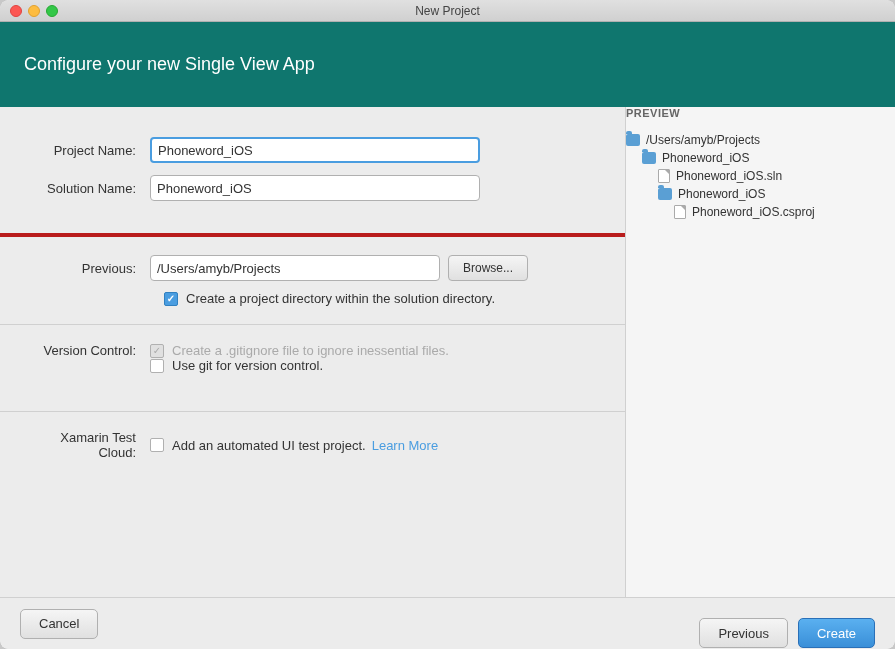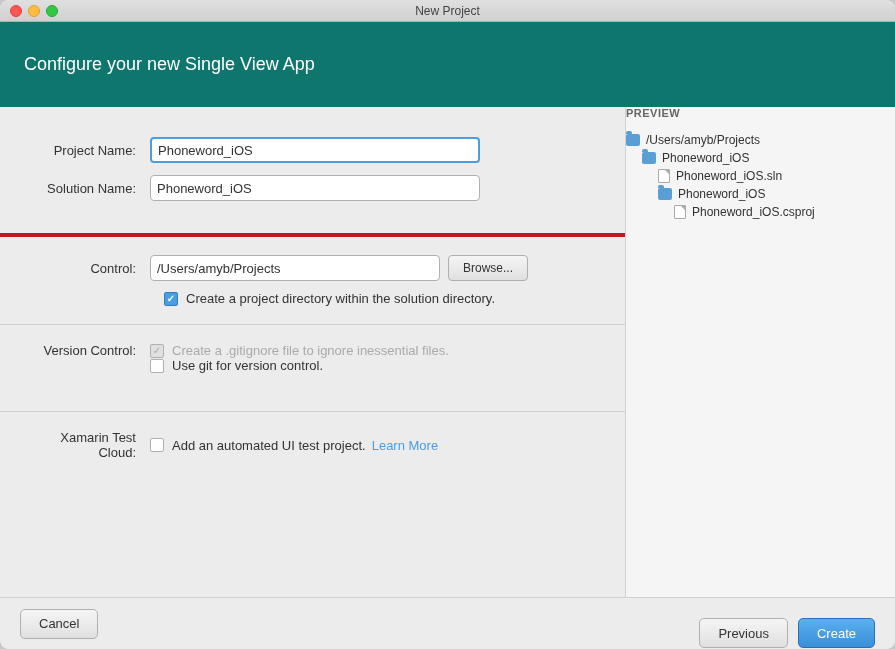--- a/index.html
+++ b/index.html
@@ -383,21 +383,21 @@
           <input class="form-input" type="text" value="Phoneword_iOS" style="">
         </div>
         <div class="form-row">
           <span class="form-label">Solution Name:</span>
           <input class="form-input normal" type="text" value="Phoneword_iOS" style="">
         </div>
       </div>
 
       <div class="location-section">
         <div class="location-row">
-          <span class="form-label">Control:</span>
+          <span class="form-label">Previous:</span>
           <input class="location-input" type="text" value="/Users/amyb/Projects" style="">
           <button class="browse-btn">Browse...</button>
         </div>
         <div class="checkbox-row">
           <div class="checkbox-blue"></div>
           <span class="checkbox-label">Create a project directory within the solution directory.</span>
         </div>
       </div>
 
       <div class="version-section">

